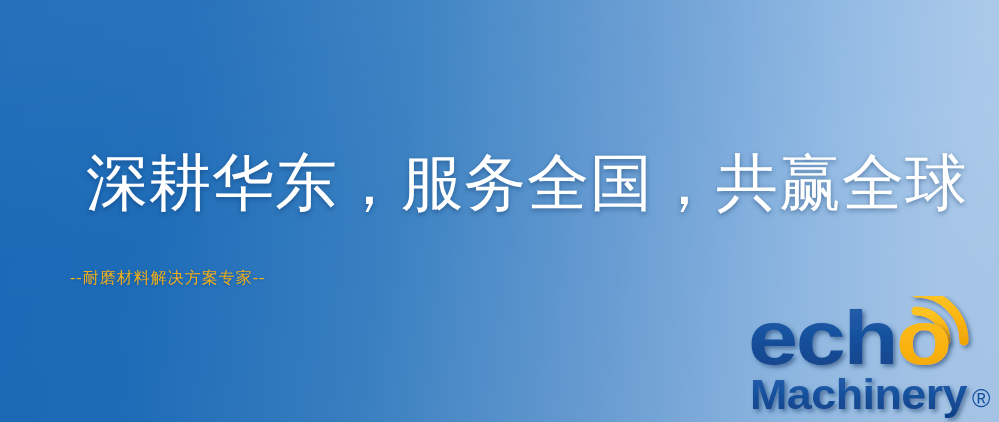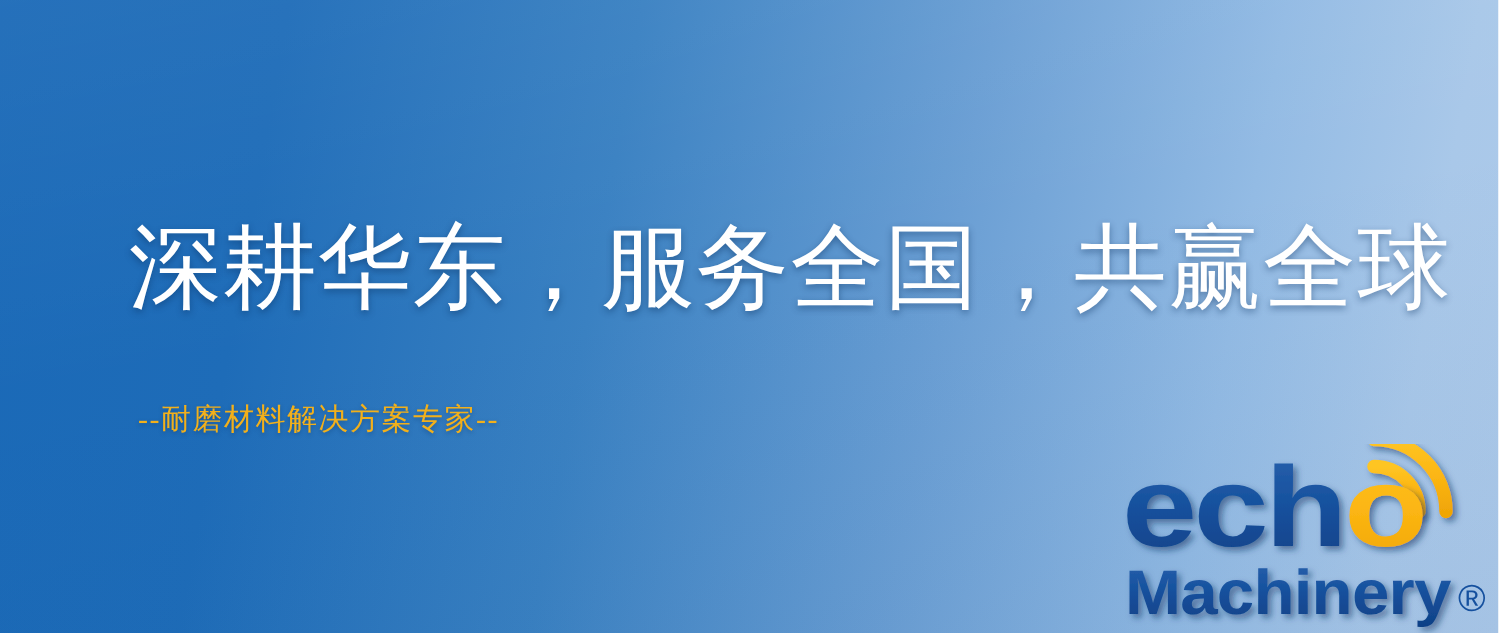--- a/index.html
+++ b/index.html
@@ -30,36 +30,36 @@
     position: absolute;
     inset: 0;
     background: linear-gradient(170deg, rgba(255,255,255,0.05) 0%, rgba(255,255,255,0) 45%, rgba(10,60,120,0.05) 100%);
     pointer-events: none;
   }
 
   .headline {
     position: absolute;
     left: 86px;
     top: 152px;
-    font-family: Liberation Mono, monospace;
+    font-family: Liberation Serif, serif;
     font-size: 62px;
     line-height: 1;
     color: #ffffff;
     letter-spacing: 1px;
     white-space: nowrap;
     text-shadow: 0 2px 5px rgba(8,46,94,0.45);
     z-index: 3;
   }
 
   .subhead {
     position: absolute;
-    left: 92px;
+    left: 70px;
     top: 270px;
     font-family: "Liberation Serif", "DejaVu Serif", serif;
-    font-size: 20px;
+    font-size: 16px;
     line-height: 1;
     color: #f2b01b;
     letter-spacing: 1px;
     white-space: nowrap;
     text-shadow: 0 1px 3px rgba(8,46,94,0.35);
     z-index: 3;
   }
 
   
   .logo {

